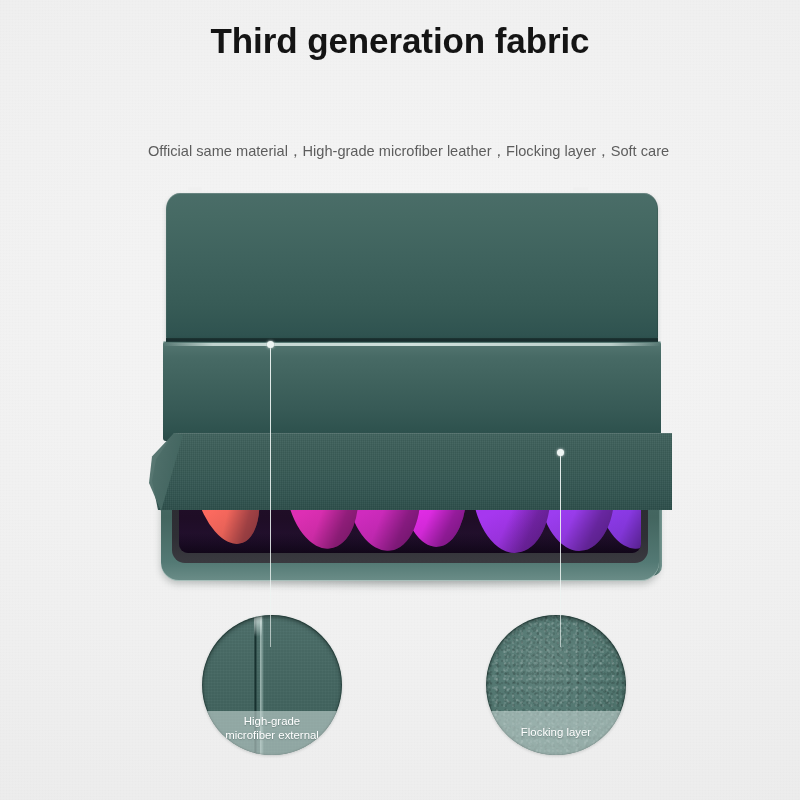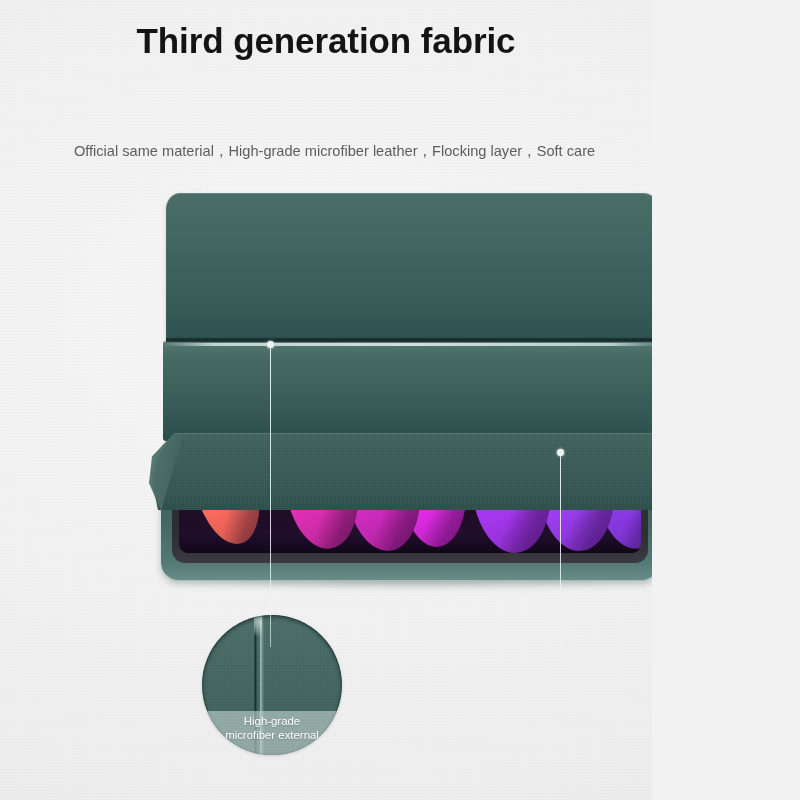--- a/index.html
+++ b/index.html
@@ -9,21 +9,21 @@
   body {
     width: 800px;
     height: 800px;
     background: #f2f2f2;
     font-family: "Liberation Sans", sans-serif;
     overflow: hidden;
   }
 
   #stage {
     position: relative;
-    width: 652px;
+    width: 800px;
     height: 800px;
     background:
       radial-gradient(ellipse 900px 600px at 50% 40%, #f6f6f6 0%, #f0f0f0 60%, #ebebeb 100%);
     overflow: hidden;
   }
 
   
   #stage::before {
     content: "";
     position: absolute;
@@ -482,14 +482,21 @@
       <div class="crease-light"></div>
       <div class="crease-notch"></div>
     </div>
     <div class="rim"></div>
     <div class="caption">
       <span>High-grade</span>
       <span>microfiber external</span>
     </div>
   </div>
 
+  <div class="bubble" id="bubble-right">
+    <div class="fill fl-fill"></div>
+    <div class="rim"></div>
+    <div class="caption">
+      <span>Flocking layer</span>
+    </div>
+  </div>
 
 </div>
 
 </body></html>

